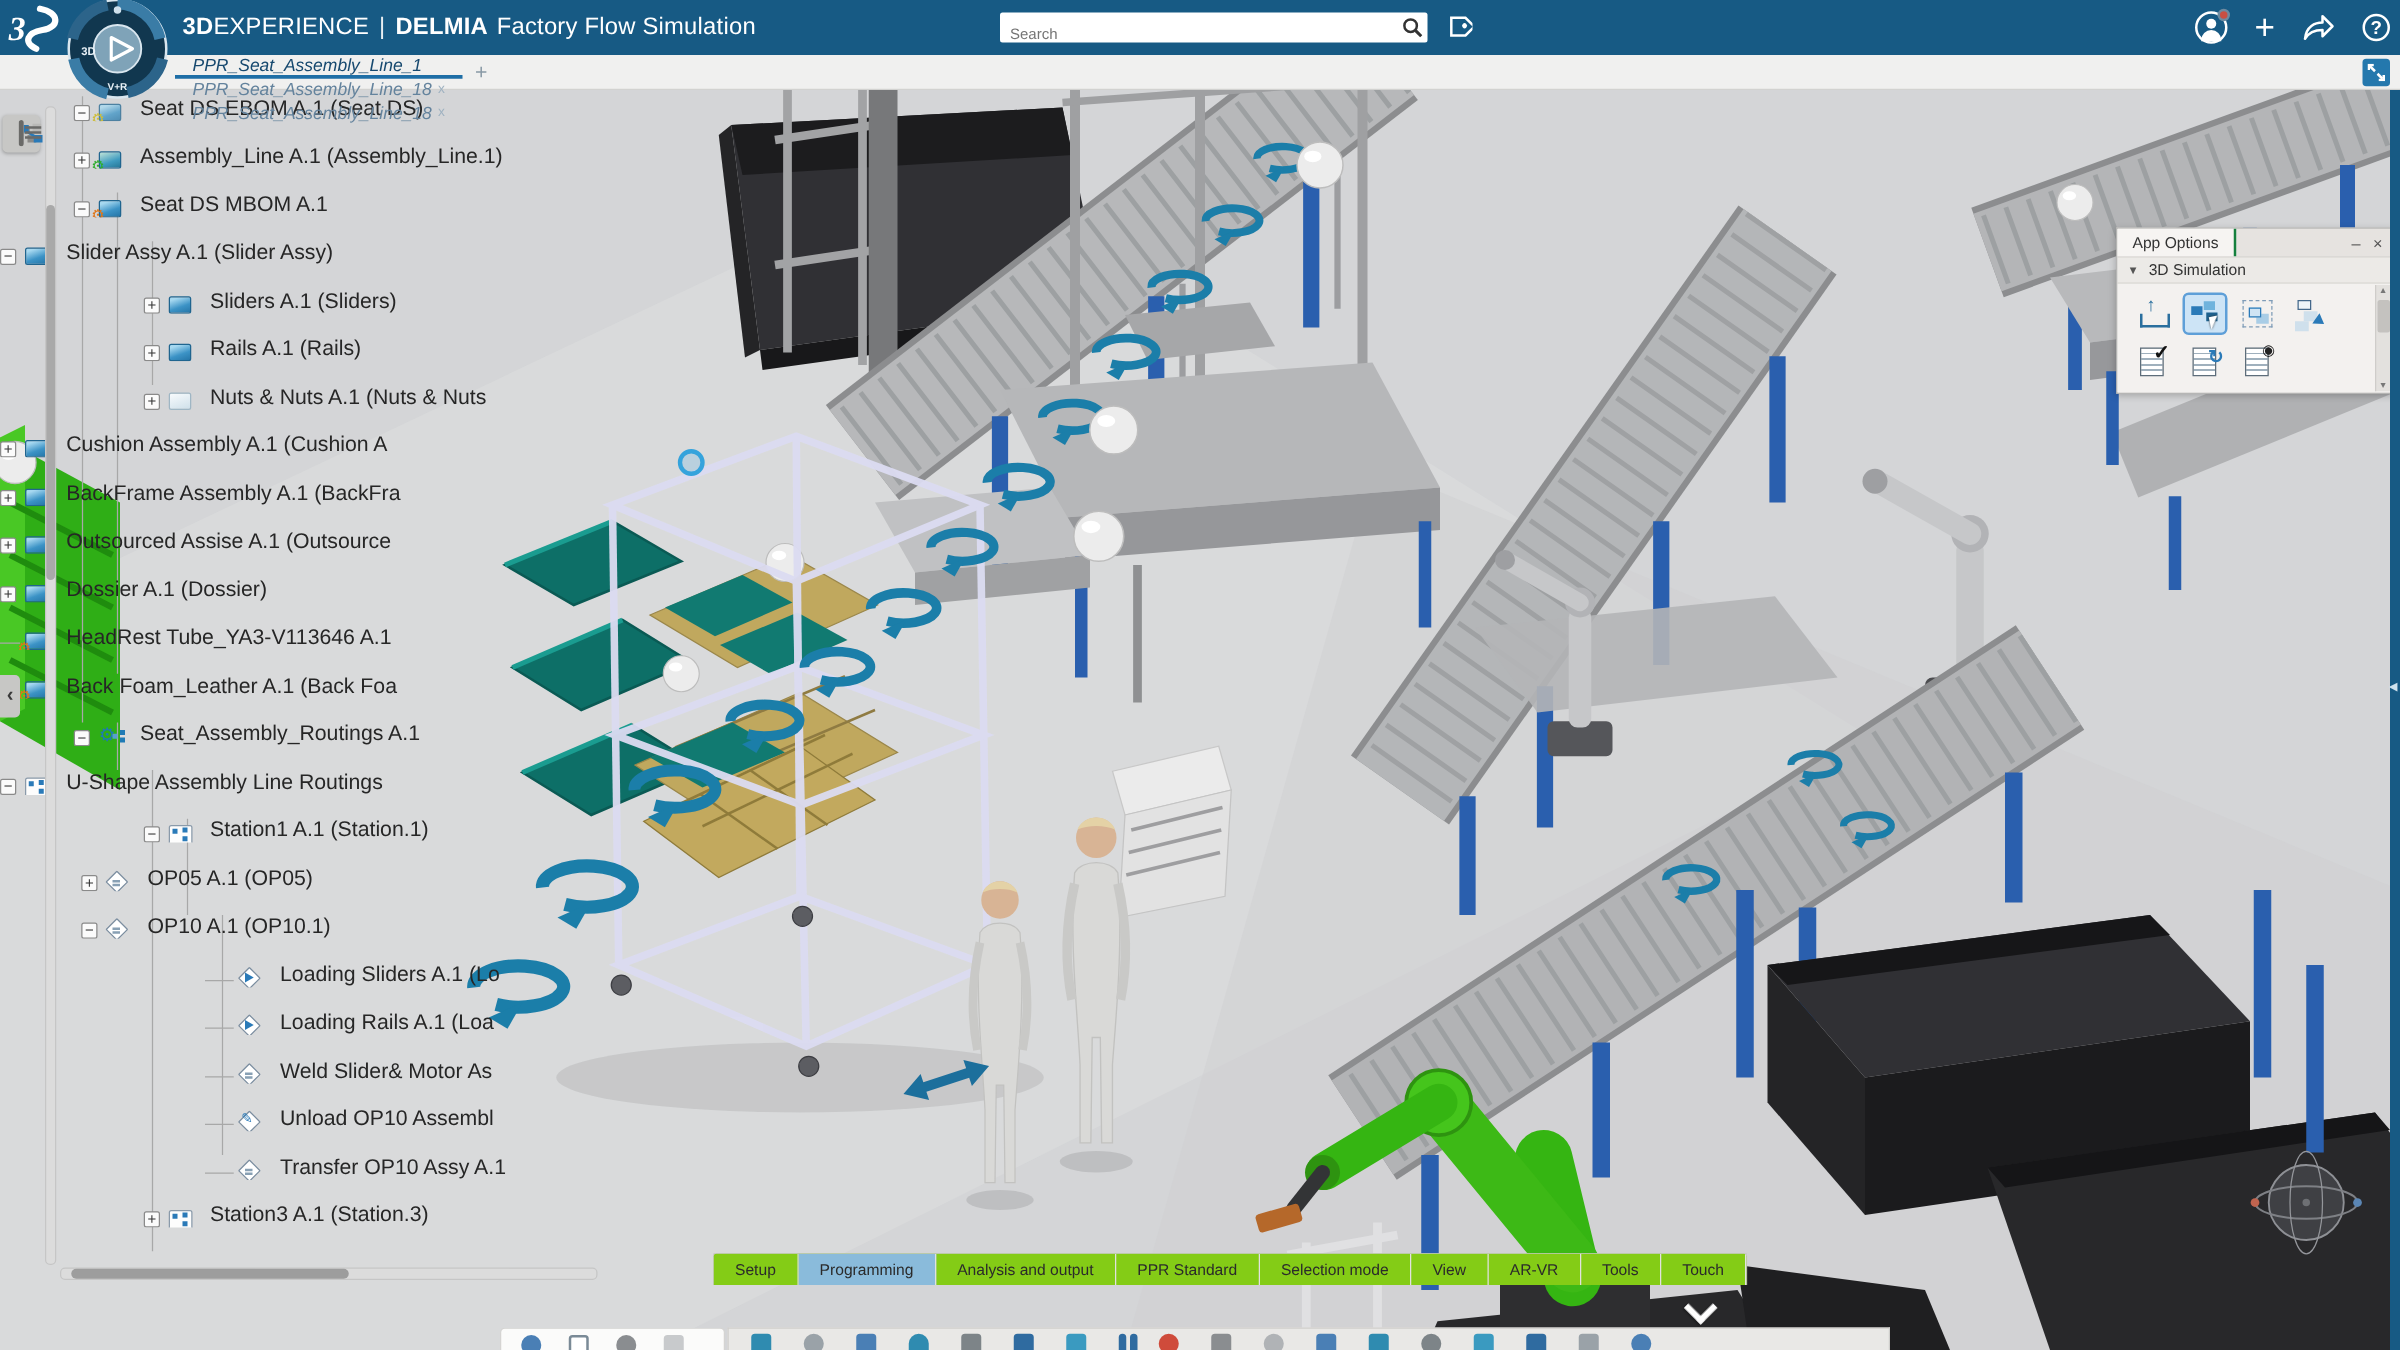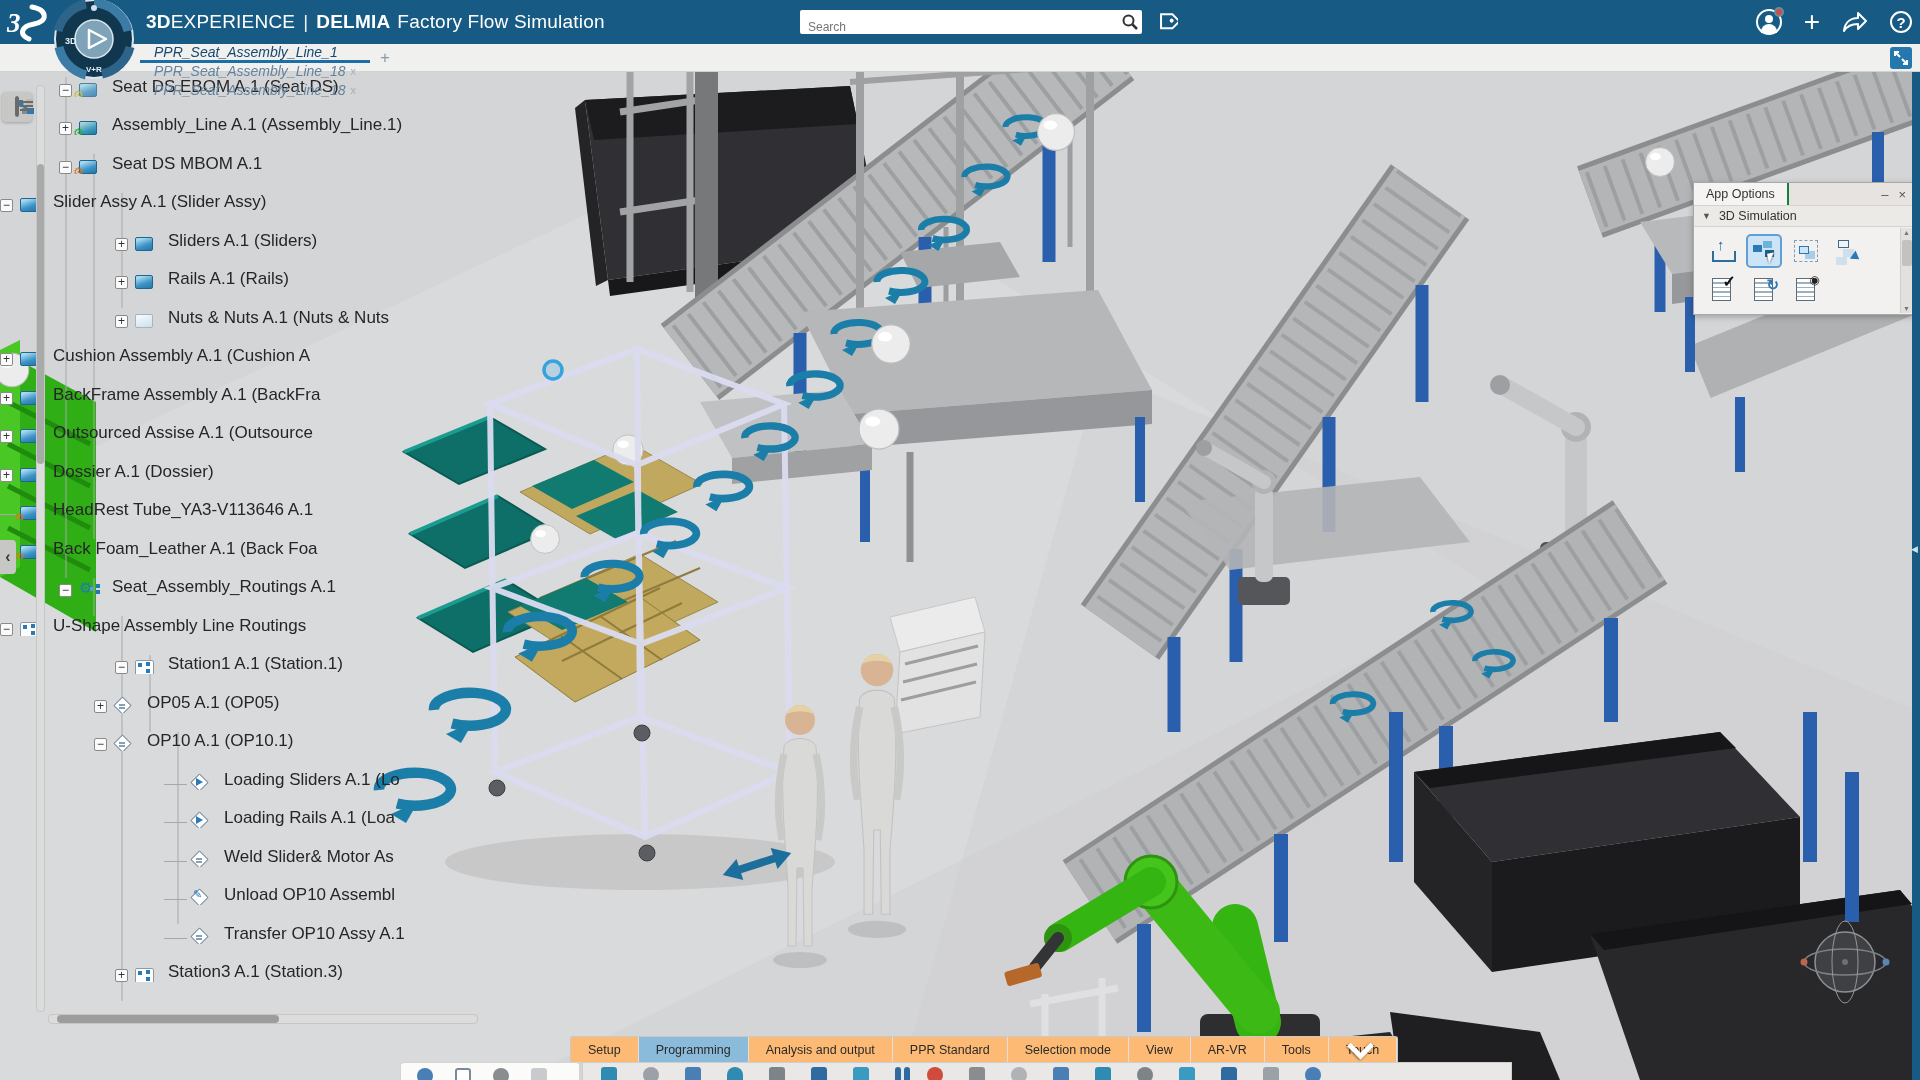--- a/index.html
+++ b/index.html
@@ -40,21 +40,21 @@
   
   .viewport{position:absolute;left:0;top:72px;width:1920px;height:1008px;z-index:0}
 
   
   .tree{position:absolute;left:0;top:58px;width:446px;height:964px;z-index:5;overflow:hidden}
   .tree svg.connect{position:absolute;left:0;top:0;pointer-events:none}
   .trow{position:relative;height:38.5px;display:flex;align-items:flex-end;white-space:nowrap;overflow:hidden;font-size:17px;color:#262626}
   .trow[data-level="0"]{padding-left:59px}
   .trow[data-level="1"]{}
   .trow[data-level="2"]{padding-left:115px}
-  .trow[data-level="3"]{padding-left:94px}
+  .trow[data-level="3"]{padding-left:65px}
   .trow[data-level="4"]{padding-left:171px}
   .exp{position:relative;flex:0 0 13px;height:13px;border:1px solid #8a8a8a;background:#fbfbfb;border-radius:2px;font-size:12px;line-height:10px;text-align:center;color:#333}
   .trow[data-exp="+"] .exp::before{content:"+"}
   .trow[data-exp="-"] .exp::before{content:"−"}
   .trow[data-exp="none"] .exp{border-color:transparent;background:transparent}
   .trow[data-exp="none"] .exp::after{content:"";position:absolute;left:-8px;right:-4px;top:6px;border-top:1px solid #a8a8a8}
   .ticon{position:relative;flex:0 0 20px;height:16px;margin-left:6px}
   .ticon::before{content:"";position:absolute;left:1px;top:2px;width:16px;height:12px;border-radius:2px;background:linear-gradient(160deg,#a6d8f0 15%,#3c93c6 60%,#2676a8);border:1px solid #20658f}
   .trow[data-icon="product-ghost"] .ticon::before{background:linear-gradient(160deg,#f8fbfd,#cfe0ea);border-color:#9fb6c4}
   .trow[data-icon="product-gear"] .ticon::after,
@@ -120,21 +120,21 @@
   .tool[data-name="export-structure-icon"]::before{content:"";position:absolute;left:6px;top:4px;width:9px;height:6px;background:#eef4f8;border:1px solid #44688a;box-shadow:5px 9px 0 #cfe0ec,-2px 17px 0 #cfe0ec}
   .tool[data-name="export-structure-icon"]::after{content:"";position:absolute;right:4px;bottom:4px;border-left:8px solid #2a7ab8;border-top:5px solid transparent;border-bottom:5px solid transparent;transform:rotate(35deg)}
   .tool[data-name="validate-list-icon"]::before,
   .tool[data-name="update-simulation-icon"]::before,
   .tool[data-name="review-list-icon"]::before{content:"";position:absolute;left:6px;top:4px;width:17px;height:21px;border:1.5px solid #5d6d7a;background:repeating-linear-gradient(#fff 0 3px,#9fb0bd 3px 4.5px)}
   .tool[data-name="validate-list-icon"]::after{content:"✓";position:absolute;right:2px;top:-2px;font-size:16px;font-weight:bold;color:#111}
   .tool[data-name="update-simulation-icon"]::after{content:"↻";position:absolute;right:1px;top:2px;font-size:15px;font-weight:bold;color:#2a7ab8}
   .tool[data-name="review-list-icon"]::after{content:"◉";position:absolute;right:2px;top:-1px;font-size:12px;color:#222}
 
   
-  .abar{position:absolute;left:570px;top:1036px;height:26px;z-index:6;display:flex;background:#fdba74;border:1px solid #c9c9c7;border-bottom:none;border-radius:3px 3px 0 0;overflow:hidden}
+  .abar{position:absolute;left:570px;top:1002px;height:26px;z-index:6;display:flex;background:#84cc16;border:1px solid #c9c9c7;border-bottom:none;border-radius:3px 3px 0 0;overflow:hidden}
   .atab{display:flex;align-items:center;padding:0 17px;font-size:12.5px;color:#2b2b2b;border-right:1px solid #e2e1df}
   .atab[data-active="true"]{background:#8abbdb}
   .abar-more{position:absolute;left:1342px;top:1038px;width:36px;height:24px;z-index:6;display:flex;align-items:center;justify-content:center}
   .abar-more::before{content:"";width:14px;height:14px;border-right:5px solid #fff;border-bottom:5px solid #fff;transform:rotate(45deg) translate(-3px,-3px);filter:drop-shadow(0 1px 1px rgba(0,0,0,.5))}
   .istrip{position:absolute;left:582px;top:1062px;width:930px;height:18px;background:#e9e8e6;border:1px solid #cfcecc;border-bottom:none;z-index:6;overflow:hidden;display:flex;gap:26px;padding:4px 0 0 18px}
   .istrip2{position:absolute;left:400px;top:1062px;width:180px;height:18px;background:#fbfbfa;border:1px solid #d5d4d2;border-bottom:none;border-radius:4px 4px 0 0;z-index:6;overflow:hidden;display:flex;gap:22px;padding:5px 0 0 16px}
   .stub{width:16px;height:16px;border-radius:3px;flex:0 0 auto}
 </style>
 </head>
 <body>

